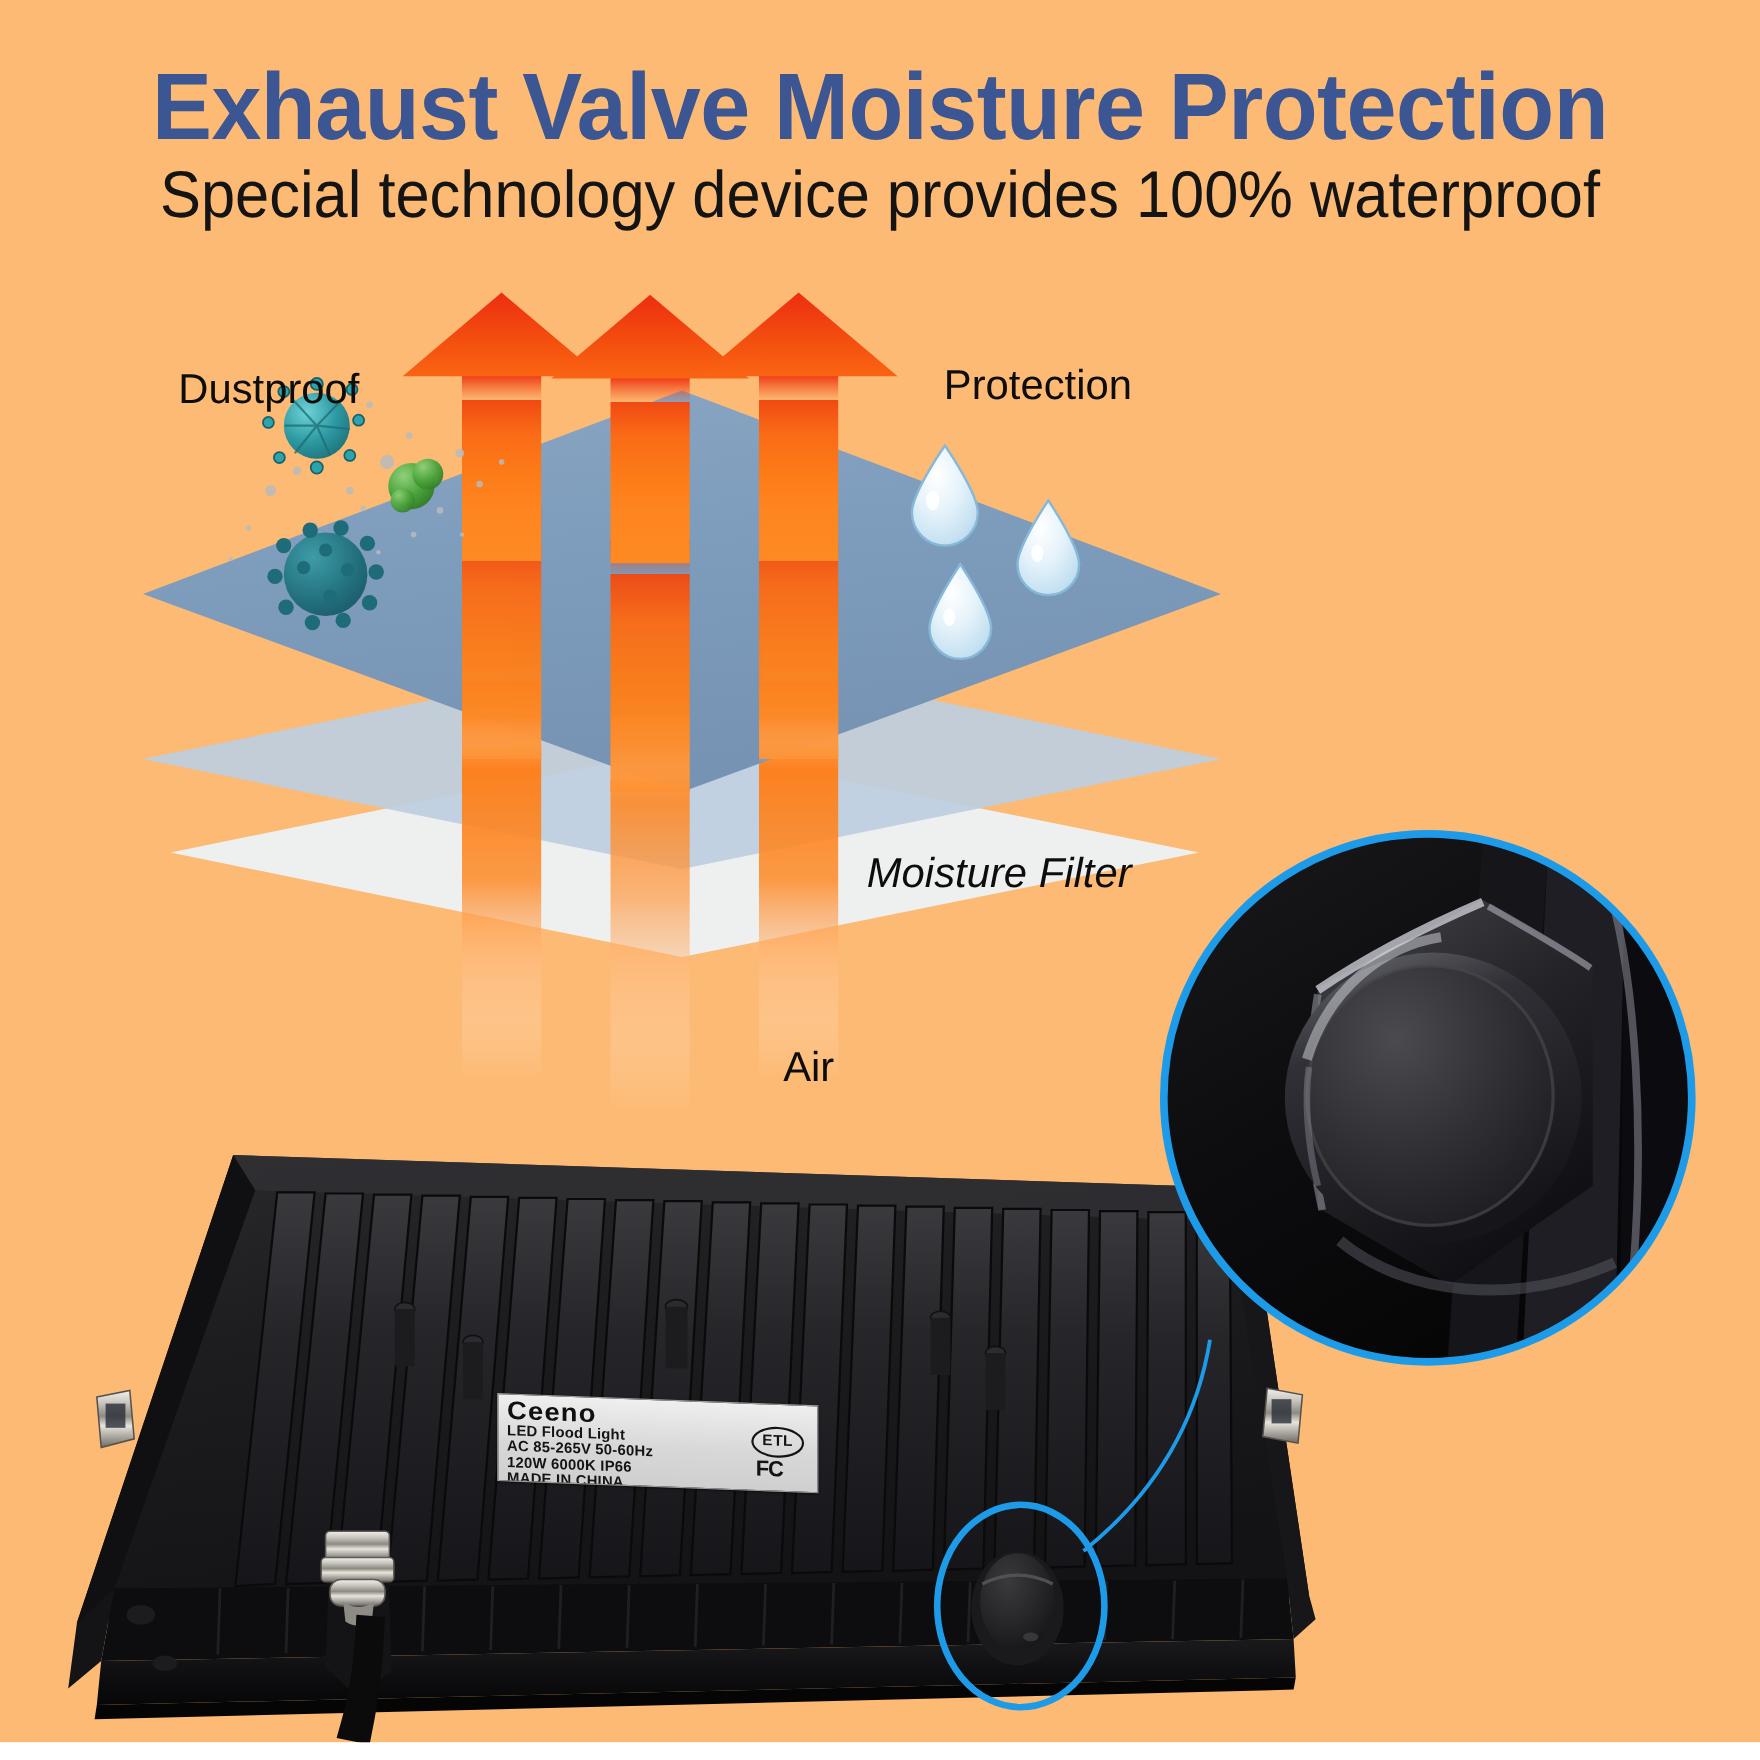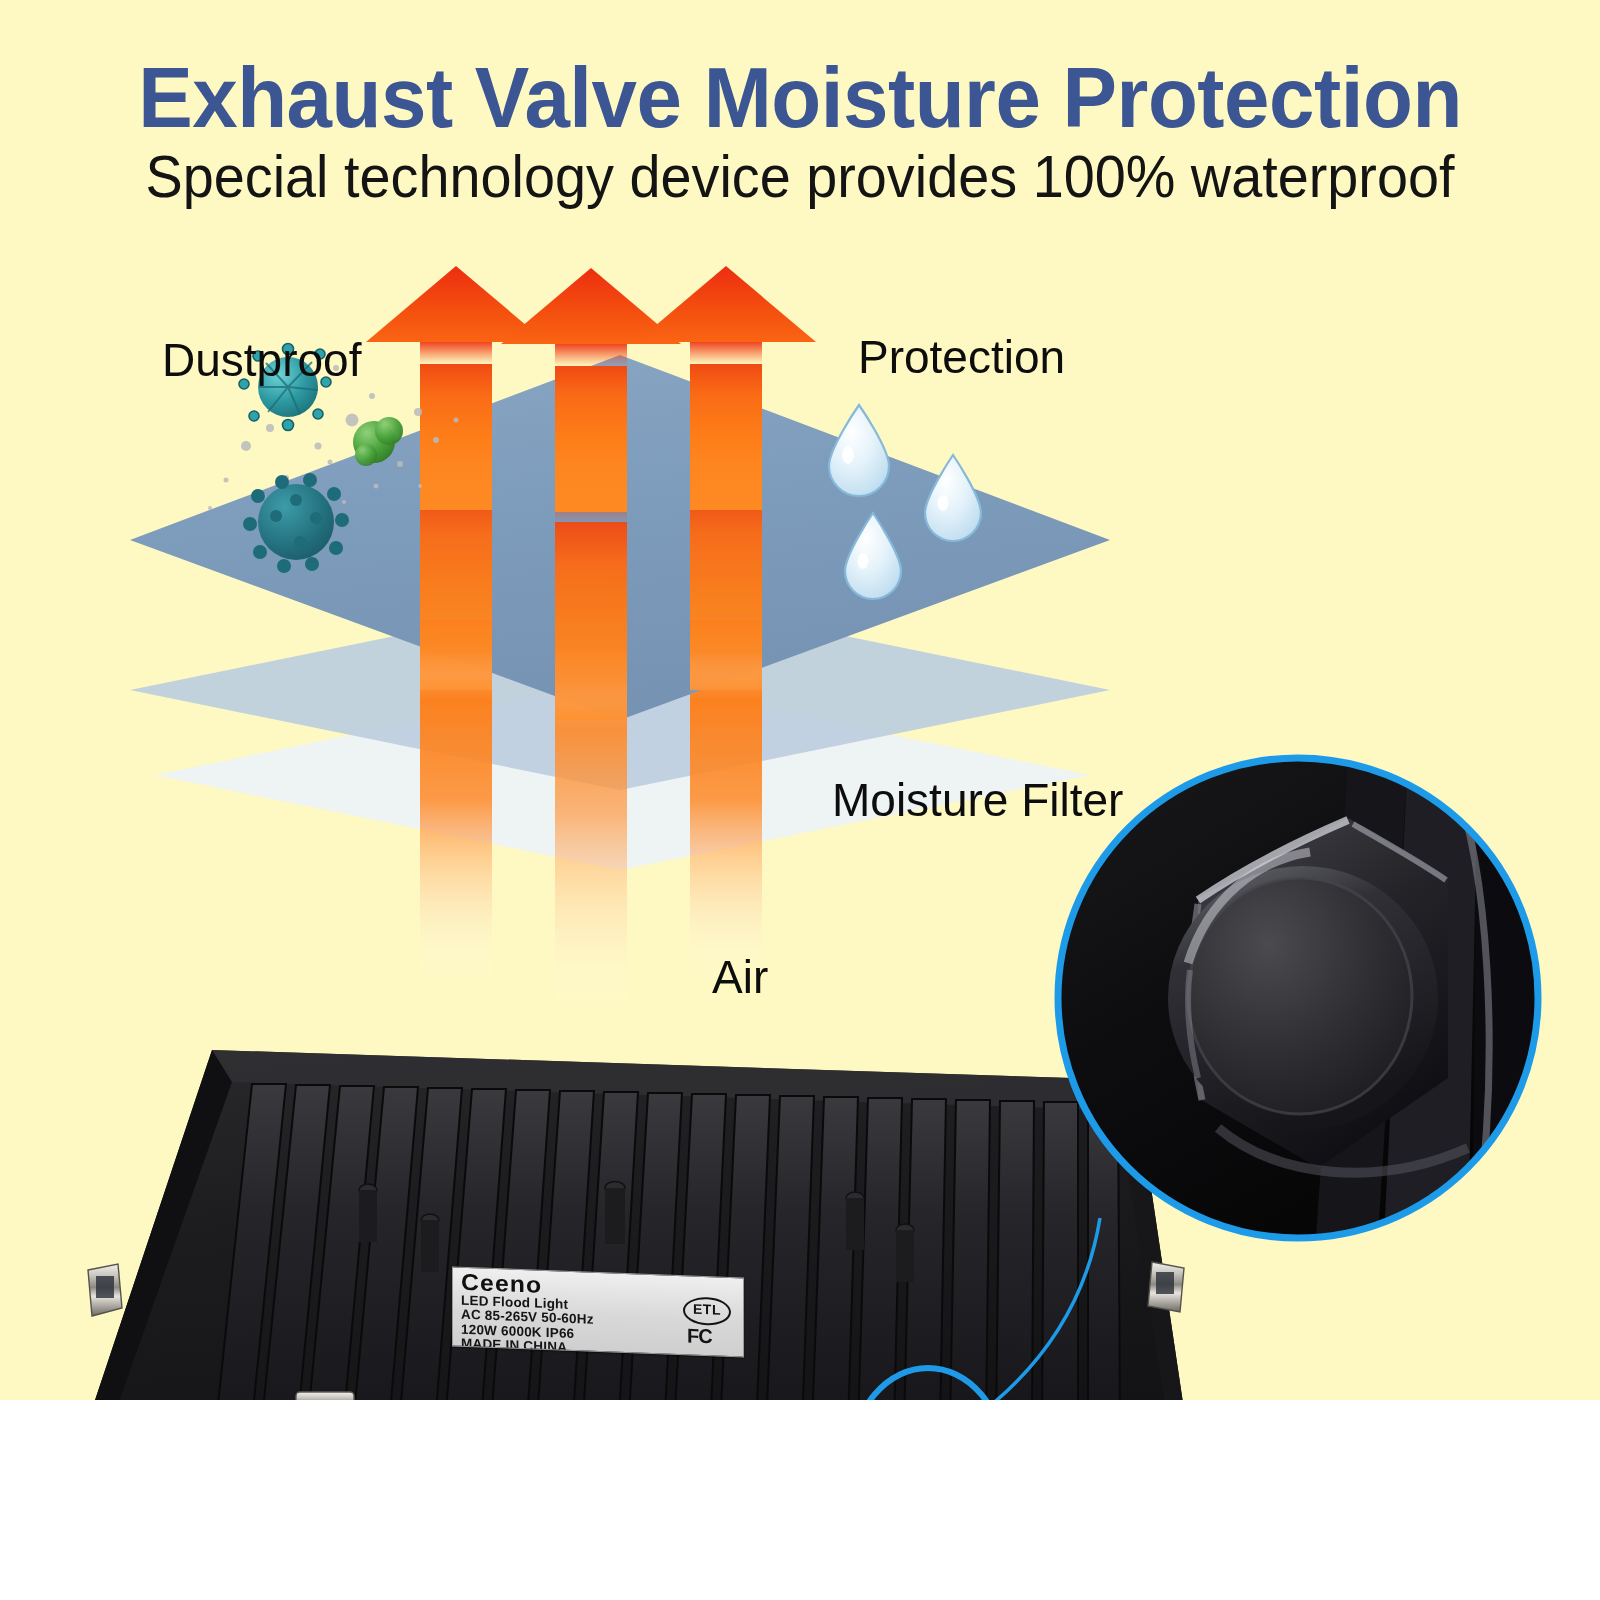--- a/index.html
+++ b/index.html
@@ -6,22 +6,22 @@
     margin: 0;
     padding: 0;
     background: #ffffff;
   }
   body {
     font-family: "Liberation Sans", sans-serif;
   }
   #page {
     position: relative;
     width: 1600px;
-    height: 1400px;
-    background: #fef9c3;
+    height: 1584px;
+    background: #fdba74;
     overflow: hidden;
   }
 
   
   #title {
     position: absolute;
     left: 0;
     top: 48px;
     width: 1600px;
     text-align: center;
@@ -44,27 +44,27 @@
     font-size: 60px;
     color: #141414;
     white-space: nowrap;
     transform: scaleX(0.93);
   }
 
   
   .diaglabel {
     position: absolute;
     font-family: "Liberation Sans", sans-serif;
-    font-size: 46px;
+    font-size: 38px;
     color: #0d0d0d;
     white-space: nowrap;
   }
   #label-dustproof  { left: 162px; top: 333px; }
   #label-waterproof { left: 858px; top: 330px; }
-  #label-filter     { left: 832px; top: 773px; }
+  #label-filter     { left: 788px; top: 773px; font-style: italic; }
   #label-air        { left: 712px; top: 950px; }
 
   
   #diagram {
     position: absolute;
     left: 0;
     top: 250px;
     width: 1600px;
     height: 800px;
   }

